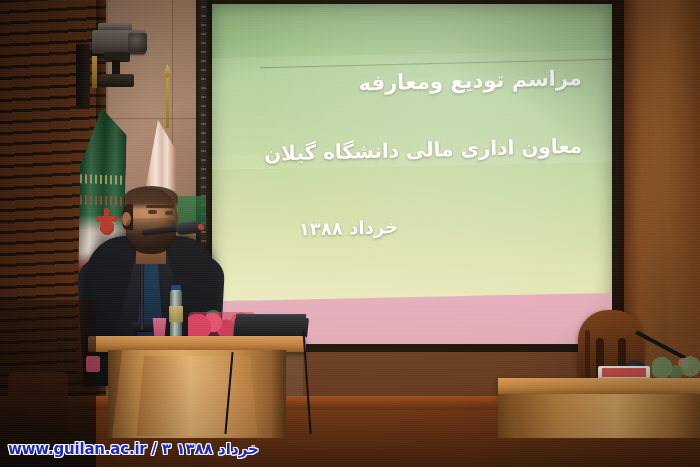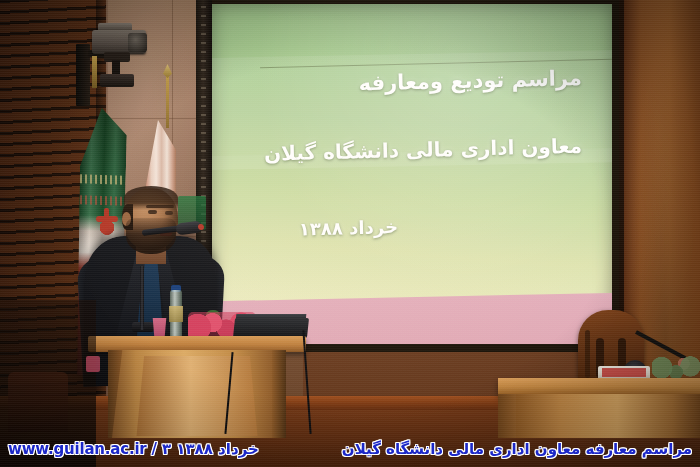--- a/index.html
+++ b/index.html
@@ -706,15 +706,14 @@
   <div class="table-body"></div>
 
   <div class="fg-dark-left"></div>
   <div class="fg-chairback"></div>
   <div class="fg-pink-small"></div>
 
   <div class="grade"></div>
   <div class="noise"></div>
 
   <div class="caption caption-left">www.guilan.ac.ir / ۳ خرداد ۱۳۸۸</div>
-  <div class="caption caption-right">مراسم معارفه معاون اداری مالی دانشگاه گیلان</div>
 
 </div>
 
 </body></html>

